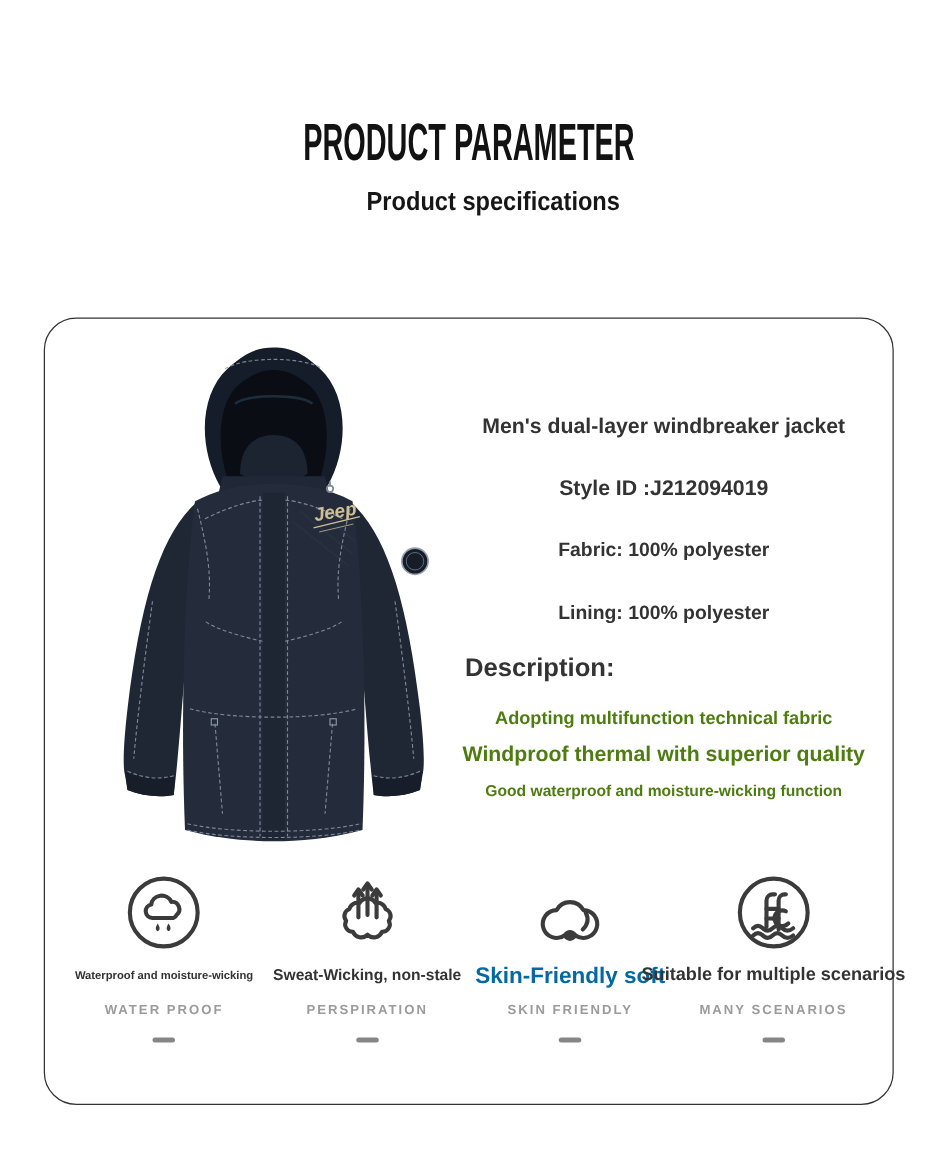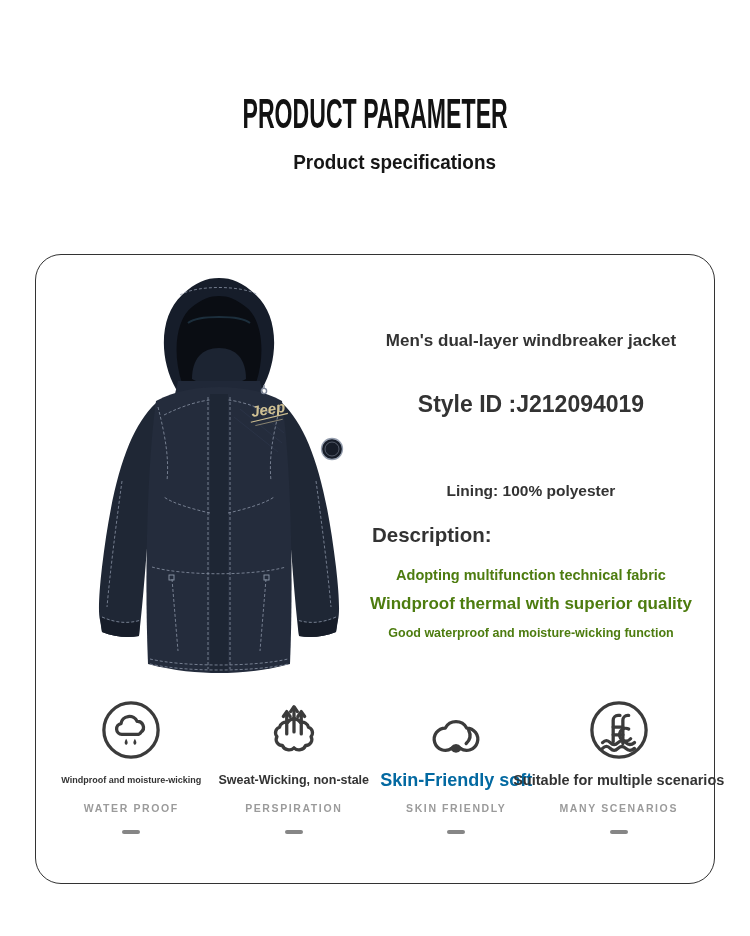--- a/index.html
+++ b/index.html
@@ -68,21 +68,21 @@
   
   .spec-line {
     position: absolute;
     left: 320px; width: 350px;
     text-align: center;
     font-weight: bold;
     color: #333333;
     white-space: nowrap;
   }
   .spec-name   { top: 76px;  font-size: 17px; }
-  .spec-style  { top: 136px; font-size: 23px; }
+  .spec-style  { top: 126px; font-size: 17px; }
   .spec-fabric { top: 177px; font-size: 15.5px; }
   .spec-lining { top: 227px; font-size: 15.5px; }
 
   .desc-heading {
     position: absolute;
     left: 336px; top: 268px;
     font-size: 20.5px;
     font-weight: bold;
     color: #333333;
     white-space: nowrap;
@@ -231,37 +231,38 @@
       </g>
 
       <g>
         <circle cx="268" cy="182" r="10.5" fill="#161c28" stroke="#959eae" stroke-width="1.3"></circle>
         <circle cx="268" cy="182" r="7" fill="none" stroke="#959eae" stroke-width="0.8" opacity="0.6"></circle>
       </g>
     </svg>
 
     <div class="spec-line spec-name">Men's dual-layer windbreaker jacket</div>
     <div class="spec-line spec-style">Style ID :J212094019</div>
+    <div class="spec-line spec-fabric">Fabric: 100% polyester</div>
     <div class="spec-line spec-lining">Lining: 100% polyester</div>
 
     <div class="desc-heading">Description:</div>
     <div class="desc-line desc-1">Adopting multifunction technical fabric</div>
     <div class="desc-line desc-2">Windproof thermal with superior quality</div>
     <div class="desc-line desc-3">Good waterproof and moisture-wicking function</div>
 
     <div class="features">
 
       <div class="feature">
         <svg class="f-icon" viewBox="0 0 64 64">
           <circle class="stroke-ic" cx="32" cy="32" r="28" stroke-width="2.6"></circle>
           <path class="stroke-ic" d="M22.5,36.5 a5.6,5.6 0 0 1 -0.8,-11.1 a8.6,8 0 0 1 16.6,-2.2 a6.1,6.1 0 0 1 4.2,10.9 a5,5 0 0 1 -2.5,2.4 Z" stroke-width="2.8"></path>
           <path d="M27,41 C24.9,44.2 24.9,46.4 27,47.4 C29.1,46.4 29.1,44.2 27,41 Z" fill="#3b3b3b"></path>
           <path d="M36,41 C33.9,44.2 33.9,46.4 36,47.4 C38.1,46.4 38.1,44.2 36,41 Z" fill="#3b3b3b"></path>
         </svg>
-        <div class="f-label">Windproof and moisture-wicking</div>
+        <div class="f-label">Waterproof and moisture-wicking</div>
         <div class="f-caption">WATER PROOF</div>
         <div class="f-dash"></div>
       </div>
 
       <div class="feature">
         <svg class="f-icon" viewBox="0 0 64 64">
           <path class="stroke-ic" stroke-width="3.8" d="M20,48 a6.2,6.2 0 0 1 -5.6,-9.2 a6,6 0 0 1 2.6,-9.6 a6.8,6.8 0 0 1 8.4,-5 a7.6,7.6 0 0 1 13.2,0 a6.8,6.8 0 0 1 8.4,5 a6,6 0 0 1 2.6,9.6 A6.2,6.2 0 0 1 44,48 a7.4,7.4 0 0 1 -12,2.4 A7.4,7.4 0 0 1 20,48 Z"></path>
           <g class="stroke-ic" stroke-width="2.8">
             <line x1="24.5" y1="36" x2="24.5" y2="14"></line>
             <path d="M21,18 L24.5,13 L28,18"></path>

